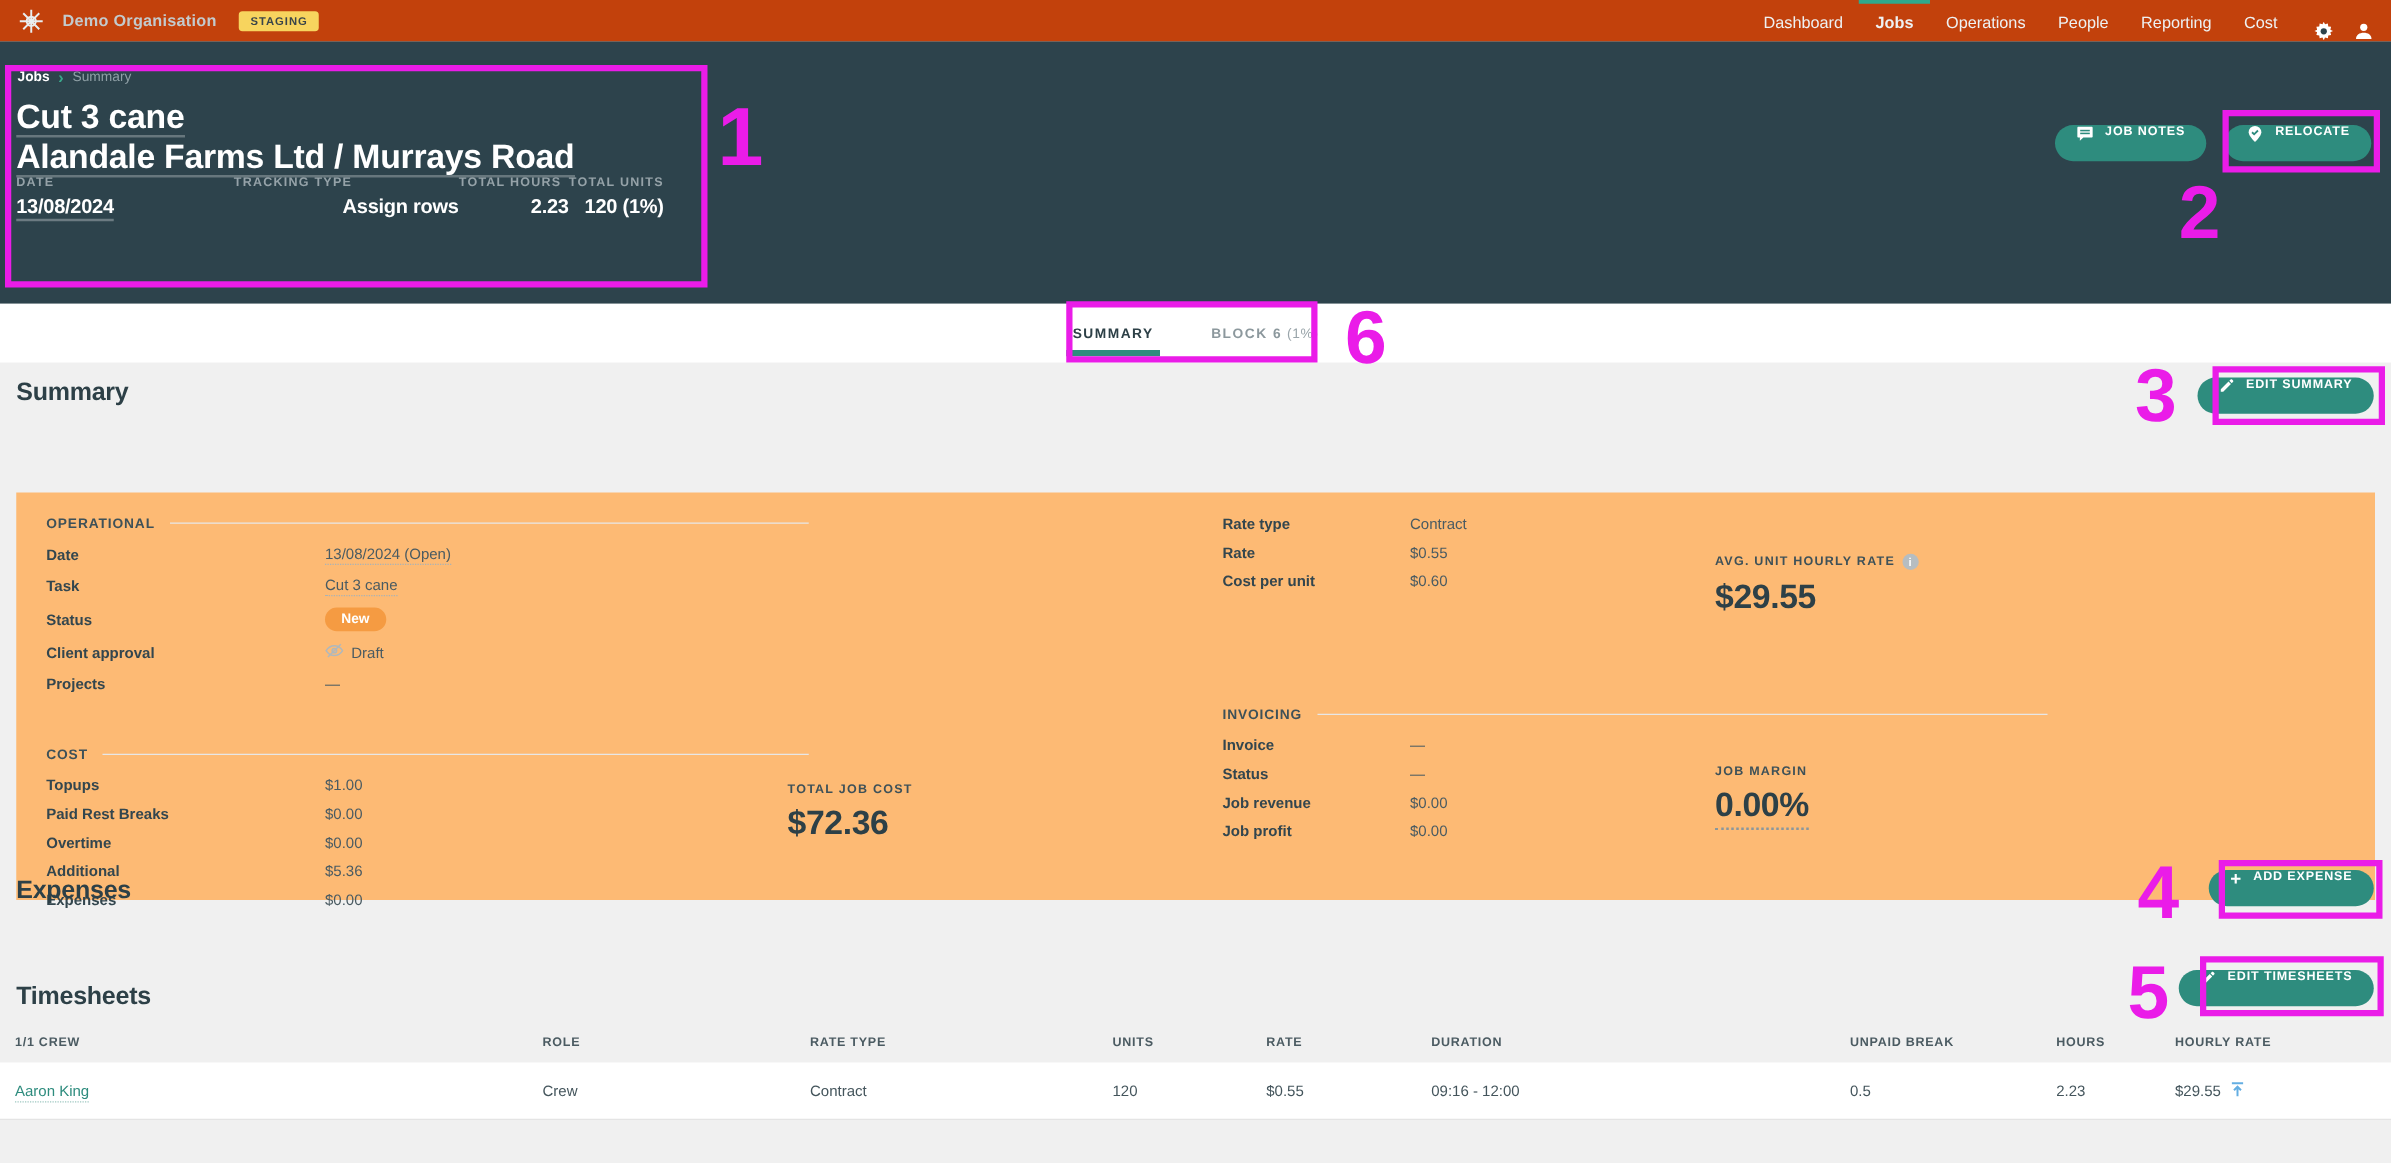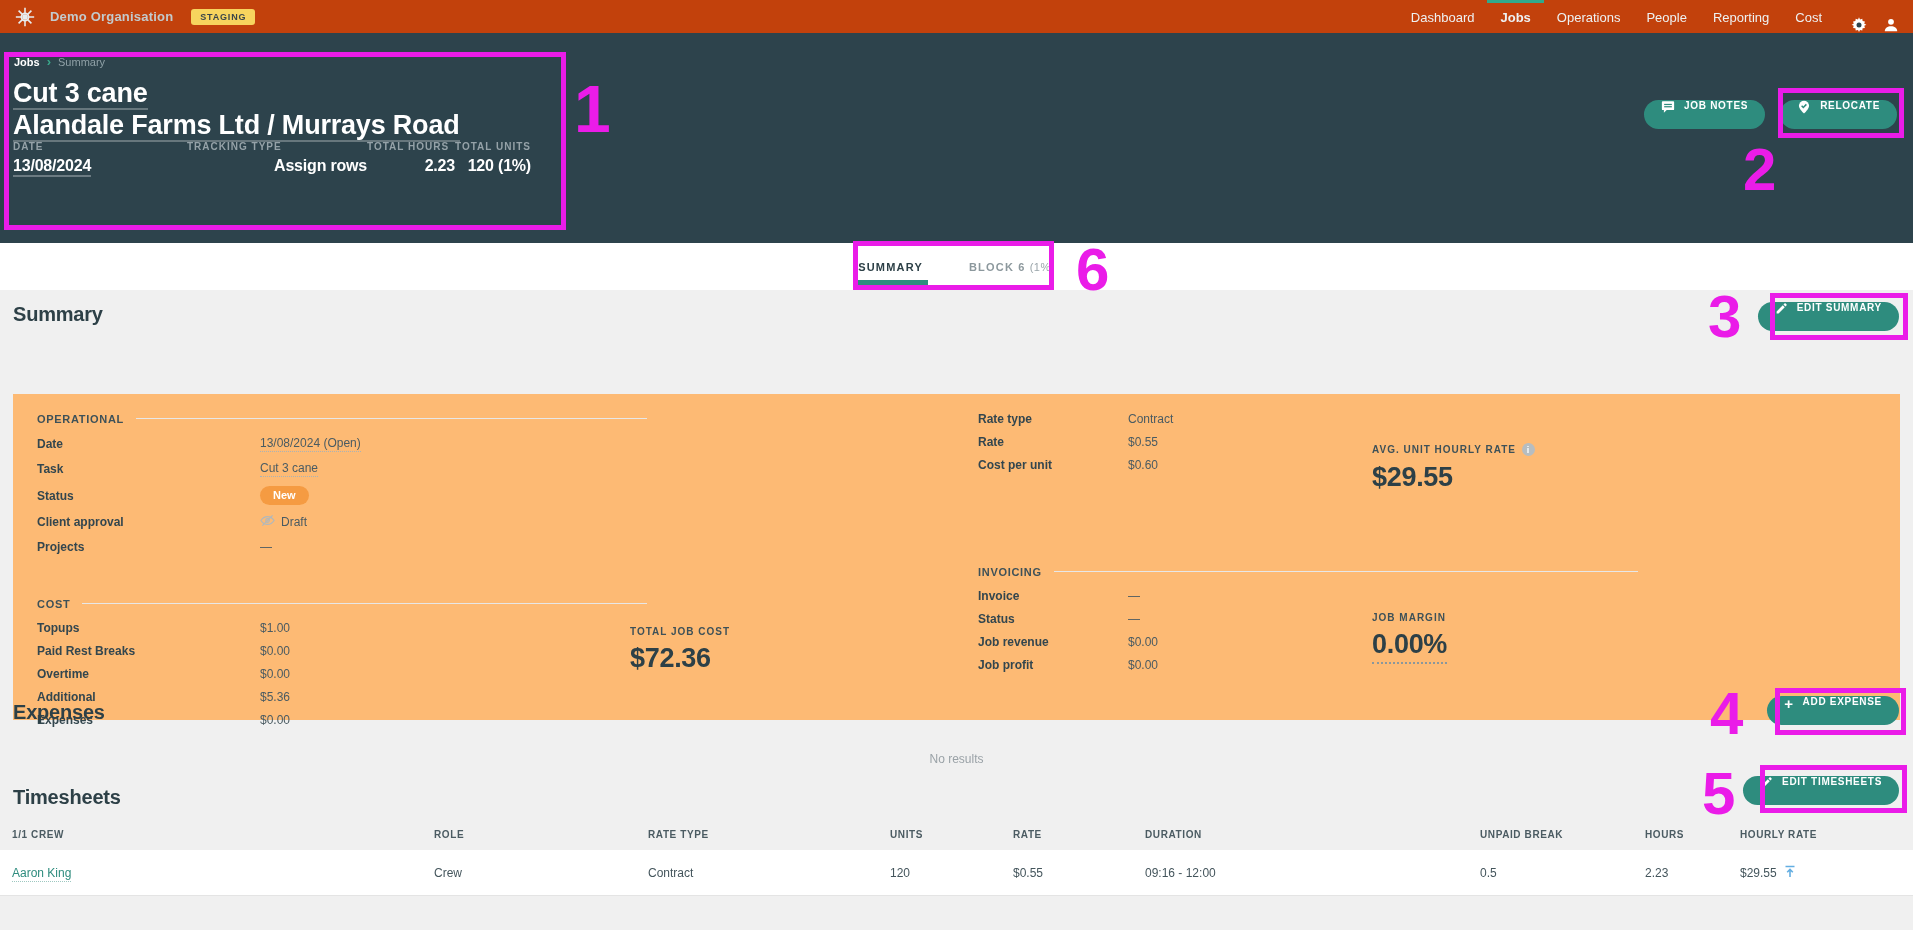--- a/index.html
+++ b/index.html
@@ -329,21 +329,20 @@
       <div class="big-stat-label">JOB MARGIN</div>
       <div class="big-stat-value">0.00%</div>
     </div>
   </div>
 
   <h2 class="section-heading h-expenses">Expenses</h2>
   <button class="btn btn-add-expense">
     <span class="plus">+</span>
     <span>ADD EXPENSE</span>
   </button>
-  <div class="no-results">No results</div>
 
   <h2 class="section-heading h-timesheets">Timesheets</h2>
   <button class="btn btn-edit-timesheets">
     <span>
       <svg width="13" height="13" viewBox="0 0 16 16" fill="#fff">
           <path d="M2 11.6V14h2.4l7.6-7.6-2.4-2.4L2 11.6zM10.4 3.2l2.4 2.4 1.3-1.3c.4-.4.4-1 0-1.4l-1-1c-.4-.4-1-.4-1.4 0l-1.3 1.3z"></path>
         </svg>
     </span>
     <span>EDIT TIMESHEETS</span>
   </button>

